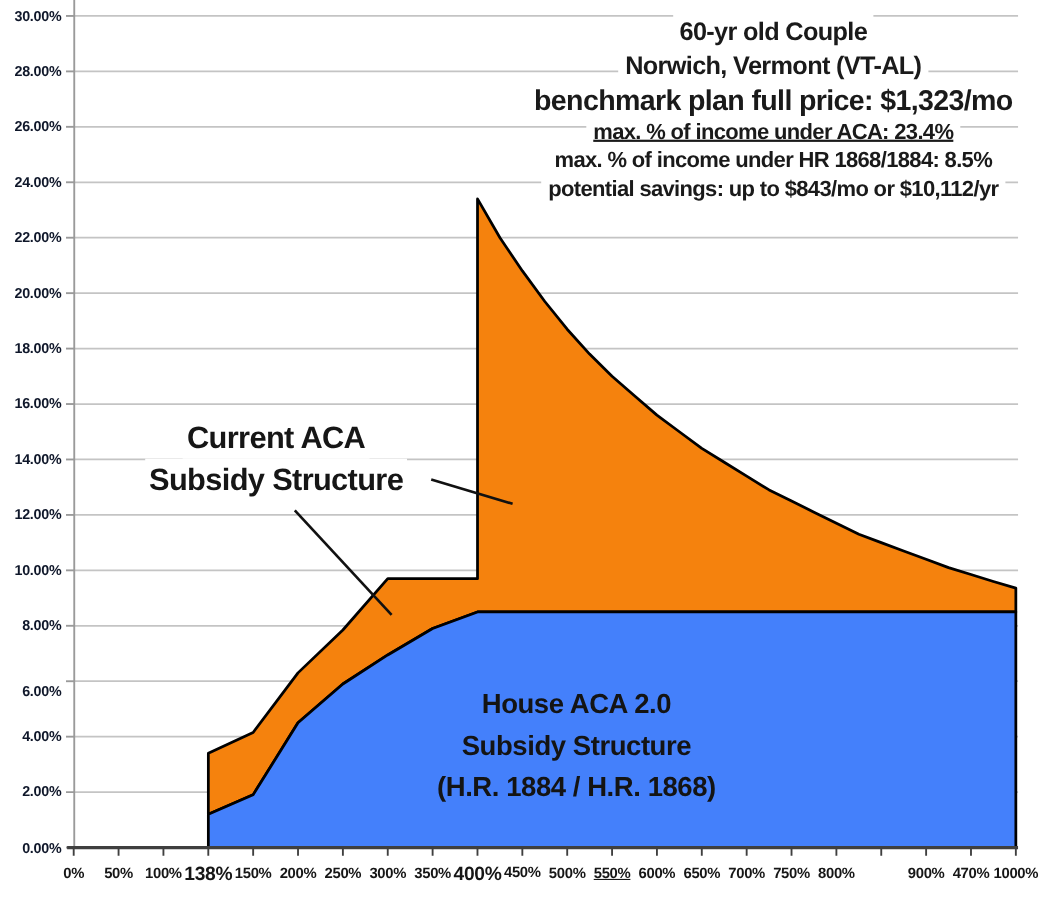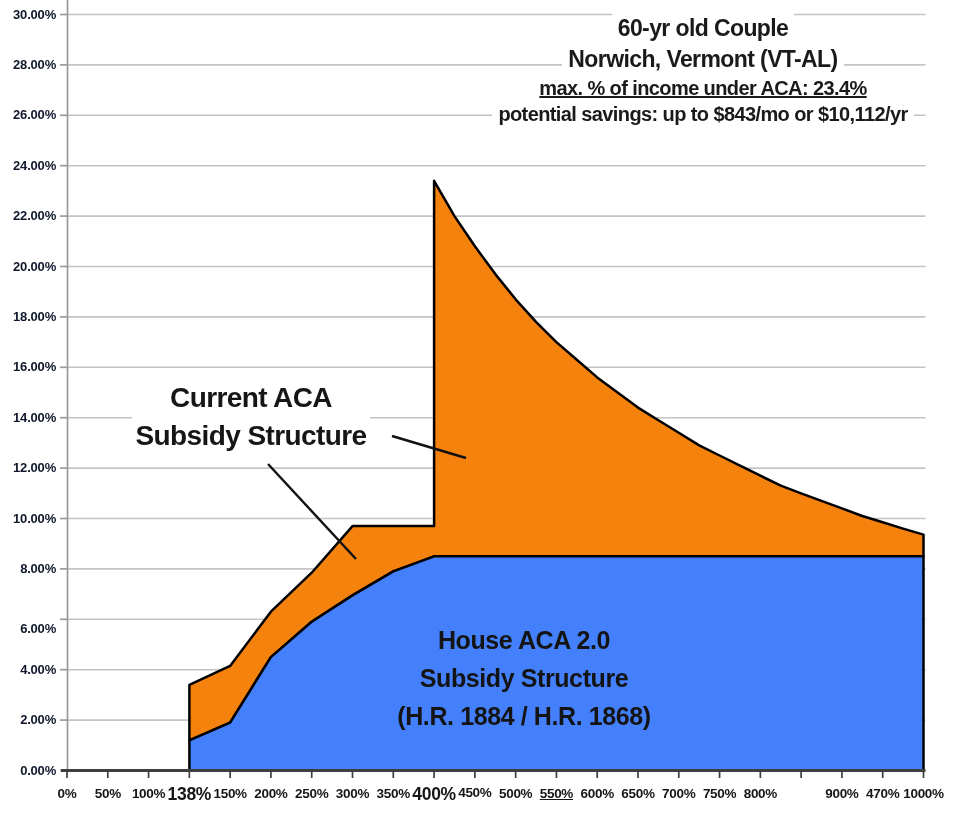--- a/index.html
+++ b/index.html
@@ -140,21 +140,23 @@
       <div class="xlab" style="left: 760.357px; top: 786px;">800%</div>
       <div class="xlab" style="left: 801.143px; top: 824px;">850%</div>
       <div class="xlab" style="left: 841.929px; top: 786px;">900%</div>
       <div class="xlab" style="left: 882.714px; top: 786px;">470%</div>
       <div class="xlab" style="left: 923.5px; top: 786px;">1000%</div>
     </div>
 
   <div class="lab title-block">
     <div class="tl t1"><span>60-yr old Couple</span></div>
     <div class="tl t2"><span>Norwich, Vermont (VT-AL)</span></div>
+    <div class="tl t3"><span>benchmark plan full price: $1,323/mo</span></div>
     <div class="tl t4"><span>max. % of income under ACA: 23.4%</span></div>
+    <div class="tl t5"><span>max. % of income under HR 1868/1884: 8.5%</span></div>
     <div class="tl t6"><span>potential savings: up to $843/mo or $10,112/yr</span></div>
   </div>
 
   <div class="lab aca-label">
     <div class="al"><span>Current ACA</span></div>
     <div class="al"><span>Subsidy Structure</span></div>
   </div>
 
   <div class="lab house-label">
     <div class="hl">House ACA 2.0</div>

